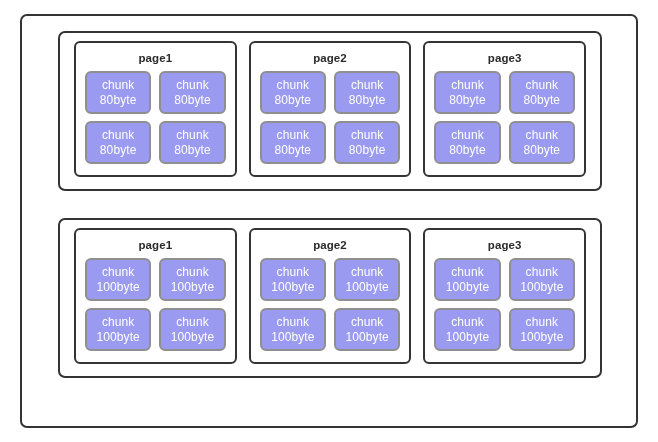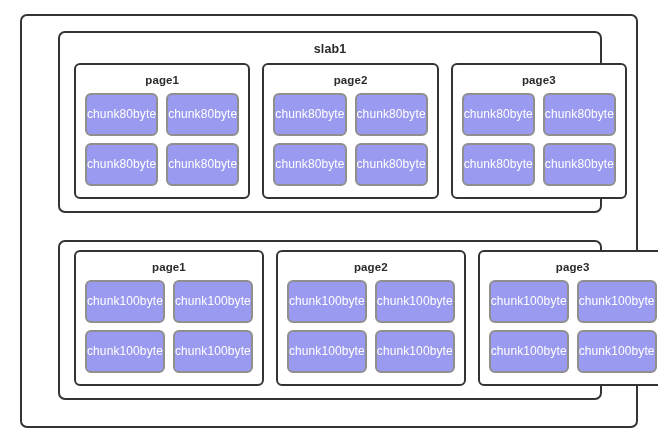--- a/index.html
+++ b/index.html
@@ -100,21 +100,21 @@
   }
 
   .chunk {
     box-sizing: border-box;
     height: 43px;
     border: 2px solid #8f8f8f;
     border-radius: 6px;
     background: #9a9af0;
     color: #ffffff;
     display: flex;
-    flex-direction: row;
+    flex-direction: column;
     align-items: center;
     justify-content: center;
     line-height: 15px;
     font-size: 12px;
     letter-spacing: 0.1px;
   }
 
   .chunk-label,
   .chunk-size {
     display: block;
@@ -122,21 +122,20 @@
     white-space: nowrap;
   }
 </style>
 </head>
 <body>
 
 <div id="diagram-root">
   <div class="outer-frame">
     <div class="slab-list">
         <div class="slab">
-          <div class="slab-title">slab1</div>
           <div class="page-row">
             <div class="page">
               <div class="page-title">page1</div>
               <div class="chunk-grid">
                 <div class="chunk">
                   <span class="chunk-label">chunk</span>
                   <span class="chunk-size">80byte</span>
                 </div>
                 <div class="chunk">
                   <span class="chunk-label">chunk</span>

